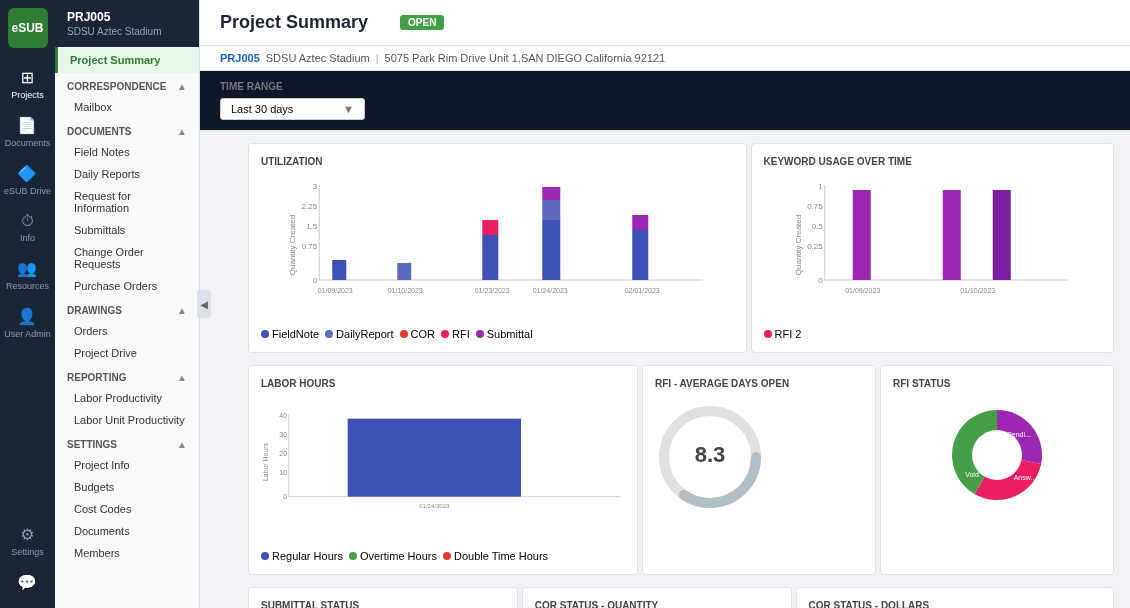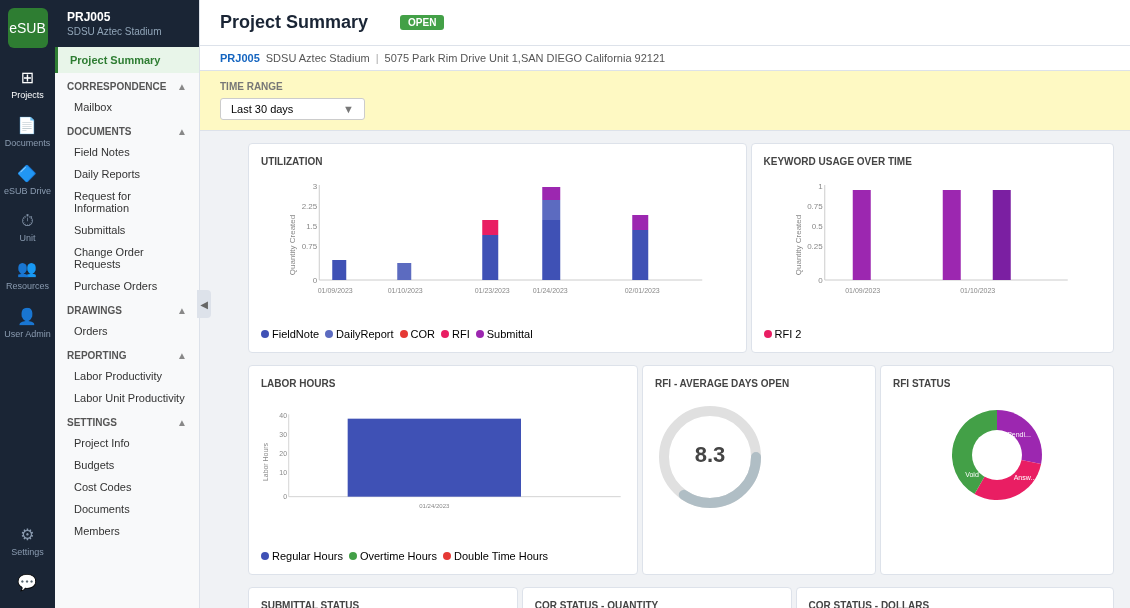--- a/index.html
+++ b/index.html
@@ -103,21 +103,21 @@
       font-size: 11px;
       color: #555;
       display: flex; align-items: center; gap: 6px;
     }
     .project-info .proj-id-link { font-weight: bold; color: #1565c0; }
     .project-info .divider { color: #aaa; }
     .project-info .address { color: #555; }
 
     
     .time-range-section {
-      background: #fef9c3;
+      background: #0f172a;
       padding: 10px 20px;
       border-bottom: 1px solid #dde2ea;
     }
     .time-range-label { font-size: 10px; font-weight: bold; color: #777; text-transform: uppercase; margin-bottom: 6px; }
     .time-range-select {
       display: flex; align-items: center; gap: 6px;
       border: 1px solid #ccc;
       border-radius: 3px;
       padding: 4px 10px;
       font-size: 11px;
@@ -179,37 +179,37 @@
       display: flex; align-items: center; justify-content: center;
       font-size: 10px; color: #666;
       z-index: 10;
     }
   </style>
 </head>
 <body>
 
 <div class="sidebar-icons">
   <div class="logo">
-    <span style="font-size:14px; font-weight:normal; color:white;">eSUB</span>
+    <span style="font-size:12px; font-weight:bold; color:white;">eSUB</span>
   </div>
   <div class="icon-item active">
     <span class="icon-sym">⊞</span>
     <span>Projects</span>
   </div>
   <div class="icon-item">
     <span class="icon-sym">📄</span>
     <span>Documents</span>
   </div>
   <div class="icon-item">
     <span class="icon-sym">🔷</span>
     <span>eSUB Drive</span>
   </div>
   <div class="icon-item">
     <span class="icon-sym">⏱</span>
-    <span>Unit</span>
+    <span>Info</span>
   </div>
   <div class="icon-item">
     <span class="icon-sym">👥</span>
     <span>Resources</span>
   </div>
   <div class="icon-item">
     <span class="icon-sym">👤</span>
     <span>User Admin</span>
   </div>
   <div class="icon-item" style="margin-top:auto;">
@@ -249,20 +249,21 @@
   <div class="menu-item"><span>Request for Information</span></div>
   <div class="menu-item"><span>Submittals</span></div>
   <div class="menu-item"><span>Change Order Requests</span></div>
   <div class="menu-item"><span>Purchase Orders</span></div>
 
   <div class="menu-section-header">
     <span>DRAWINGS</span>
     <span class="collapse-icon">▲</span>
   </div>
   <div class="menu-item"><span>Orders</span></div>
+  <div class="menu-item"><span>Project Drive</span></div>
 
   <div class="menu-section-header">
     <span>REPORTING</span>
     <span class="collapse-icon">▲</span>
   </div>
   <div class="menu-item"><span>Labor Productivity</span></div>
   <div class="menu-item"><span>Labor Unit Productivity</span></div>
 
   <div class="menu-section-header">
     <span>SETTINGS</span>

